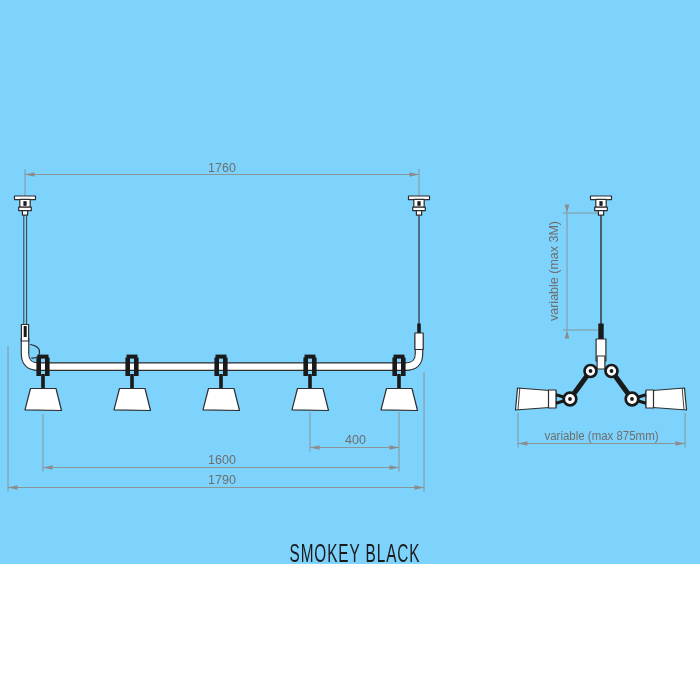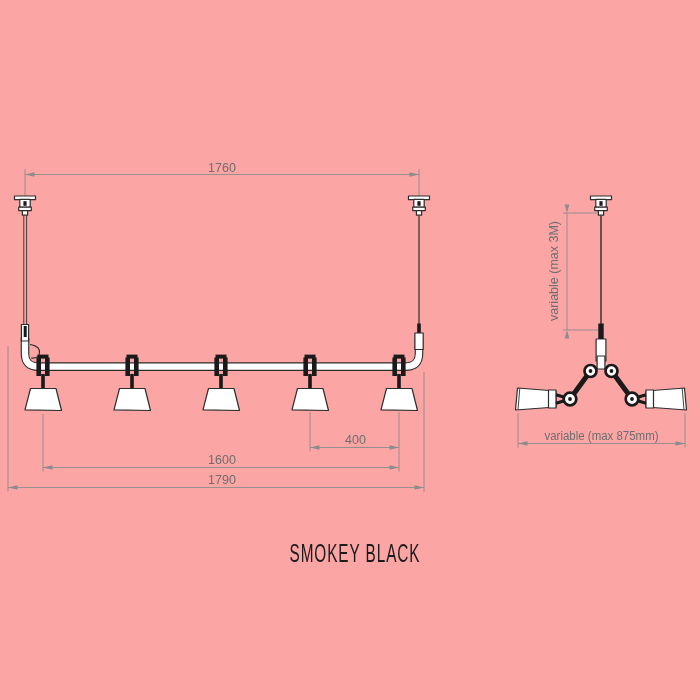--- a/index.html
+++ b/index.html
@@ -1,16 +1,16 @@
 <!DOCTYPE html>
 <html><head>
 <meta charset="utf-8">
 <style>
   html,body{margin:0;padding:0;background:#ffffff;}
-  .canvas{position:relative;width:700px;height:700px;background:#fca5a5;overflow:hidden;
+  .canvas{position:relative;width:700px;height:564px;background:#7dd3fc;overflow:hidden;
           font-family:"Liberation Sans",sans-serif;}
   svg{position:absolute;left:0;top:0;}
   
   .ol{fill:#ffffff;stroke:#2d2d2d;stroke-width:1.2;stroke-linejoin:round;}
   .ln{fill:none;stroke:#2d2d2d;stroke-width:1.2;stroke-linecap:round;}
   .thin{fill:none;stroke:#2d2d2d;stroke-width:0.9;}
   .blk{fill:#1a1a1a;stroke:none;}
   .armln{fill:none;stroke:#1a1a1a;stroke-width:5;stroke-linecap:butt;}
   .forkln{fill:none;stroke:#1a1a1a;stroke-width:3.2;}
   .jo{fill:#ffffff;stroke:#1a1a1a;stroke-width:2.7;}

